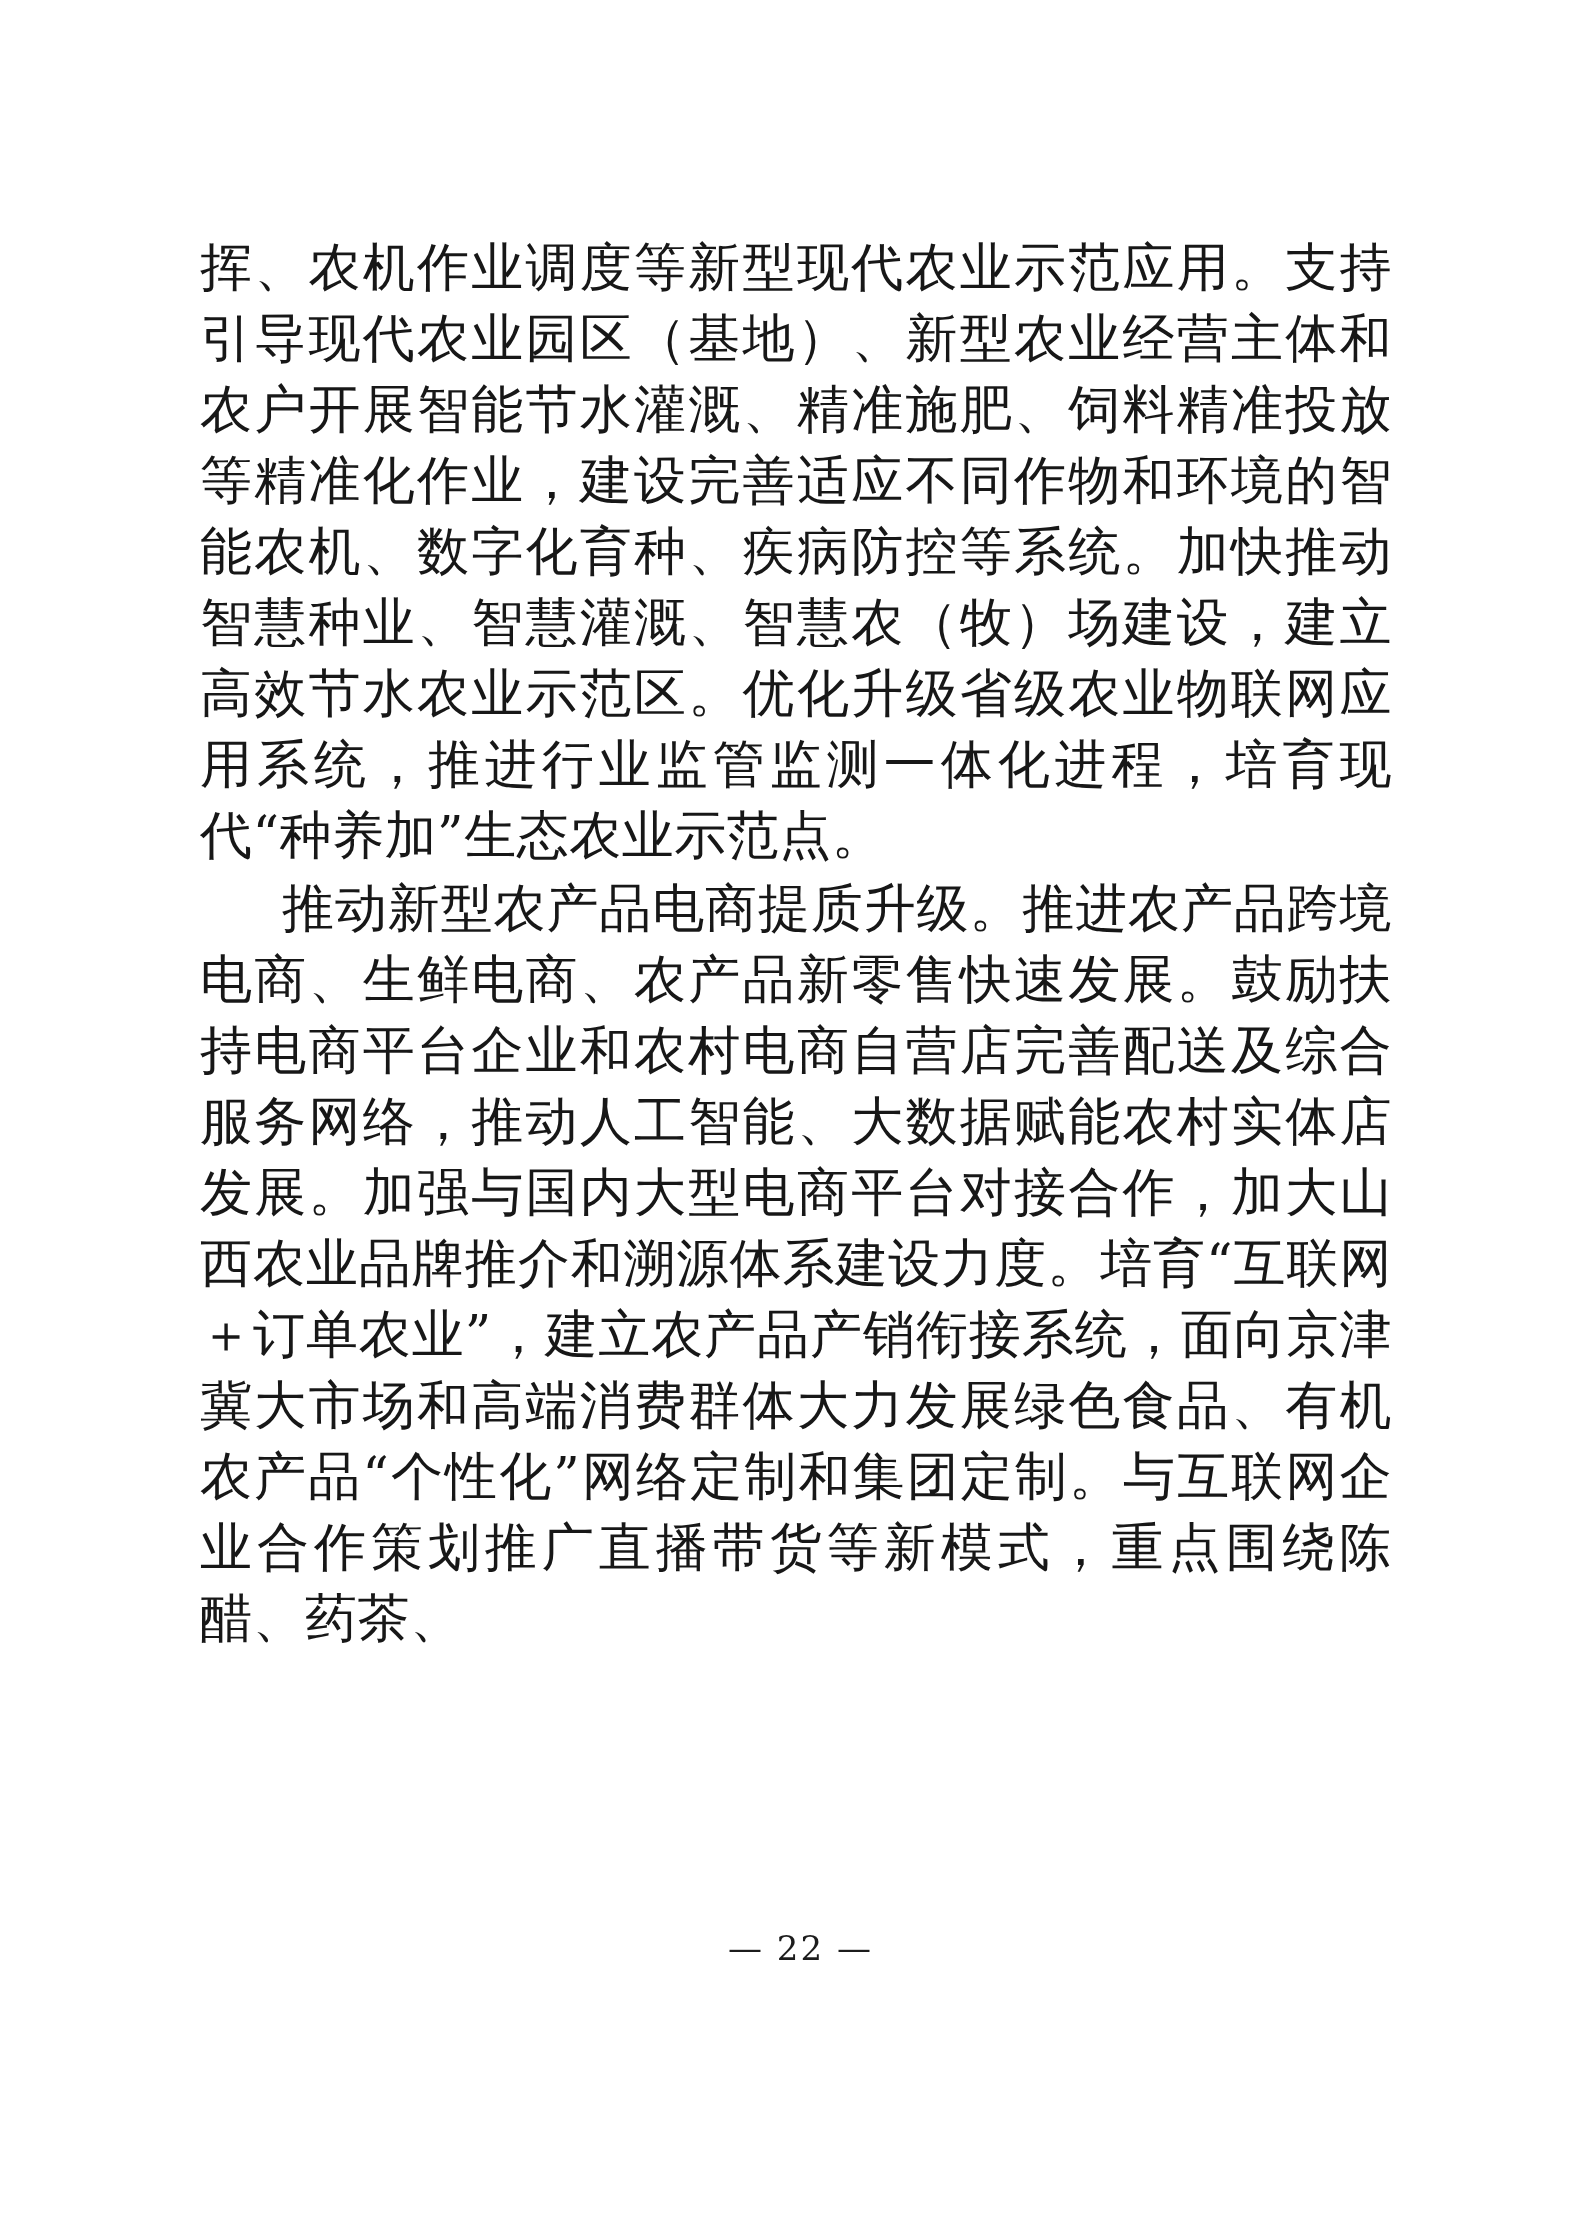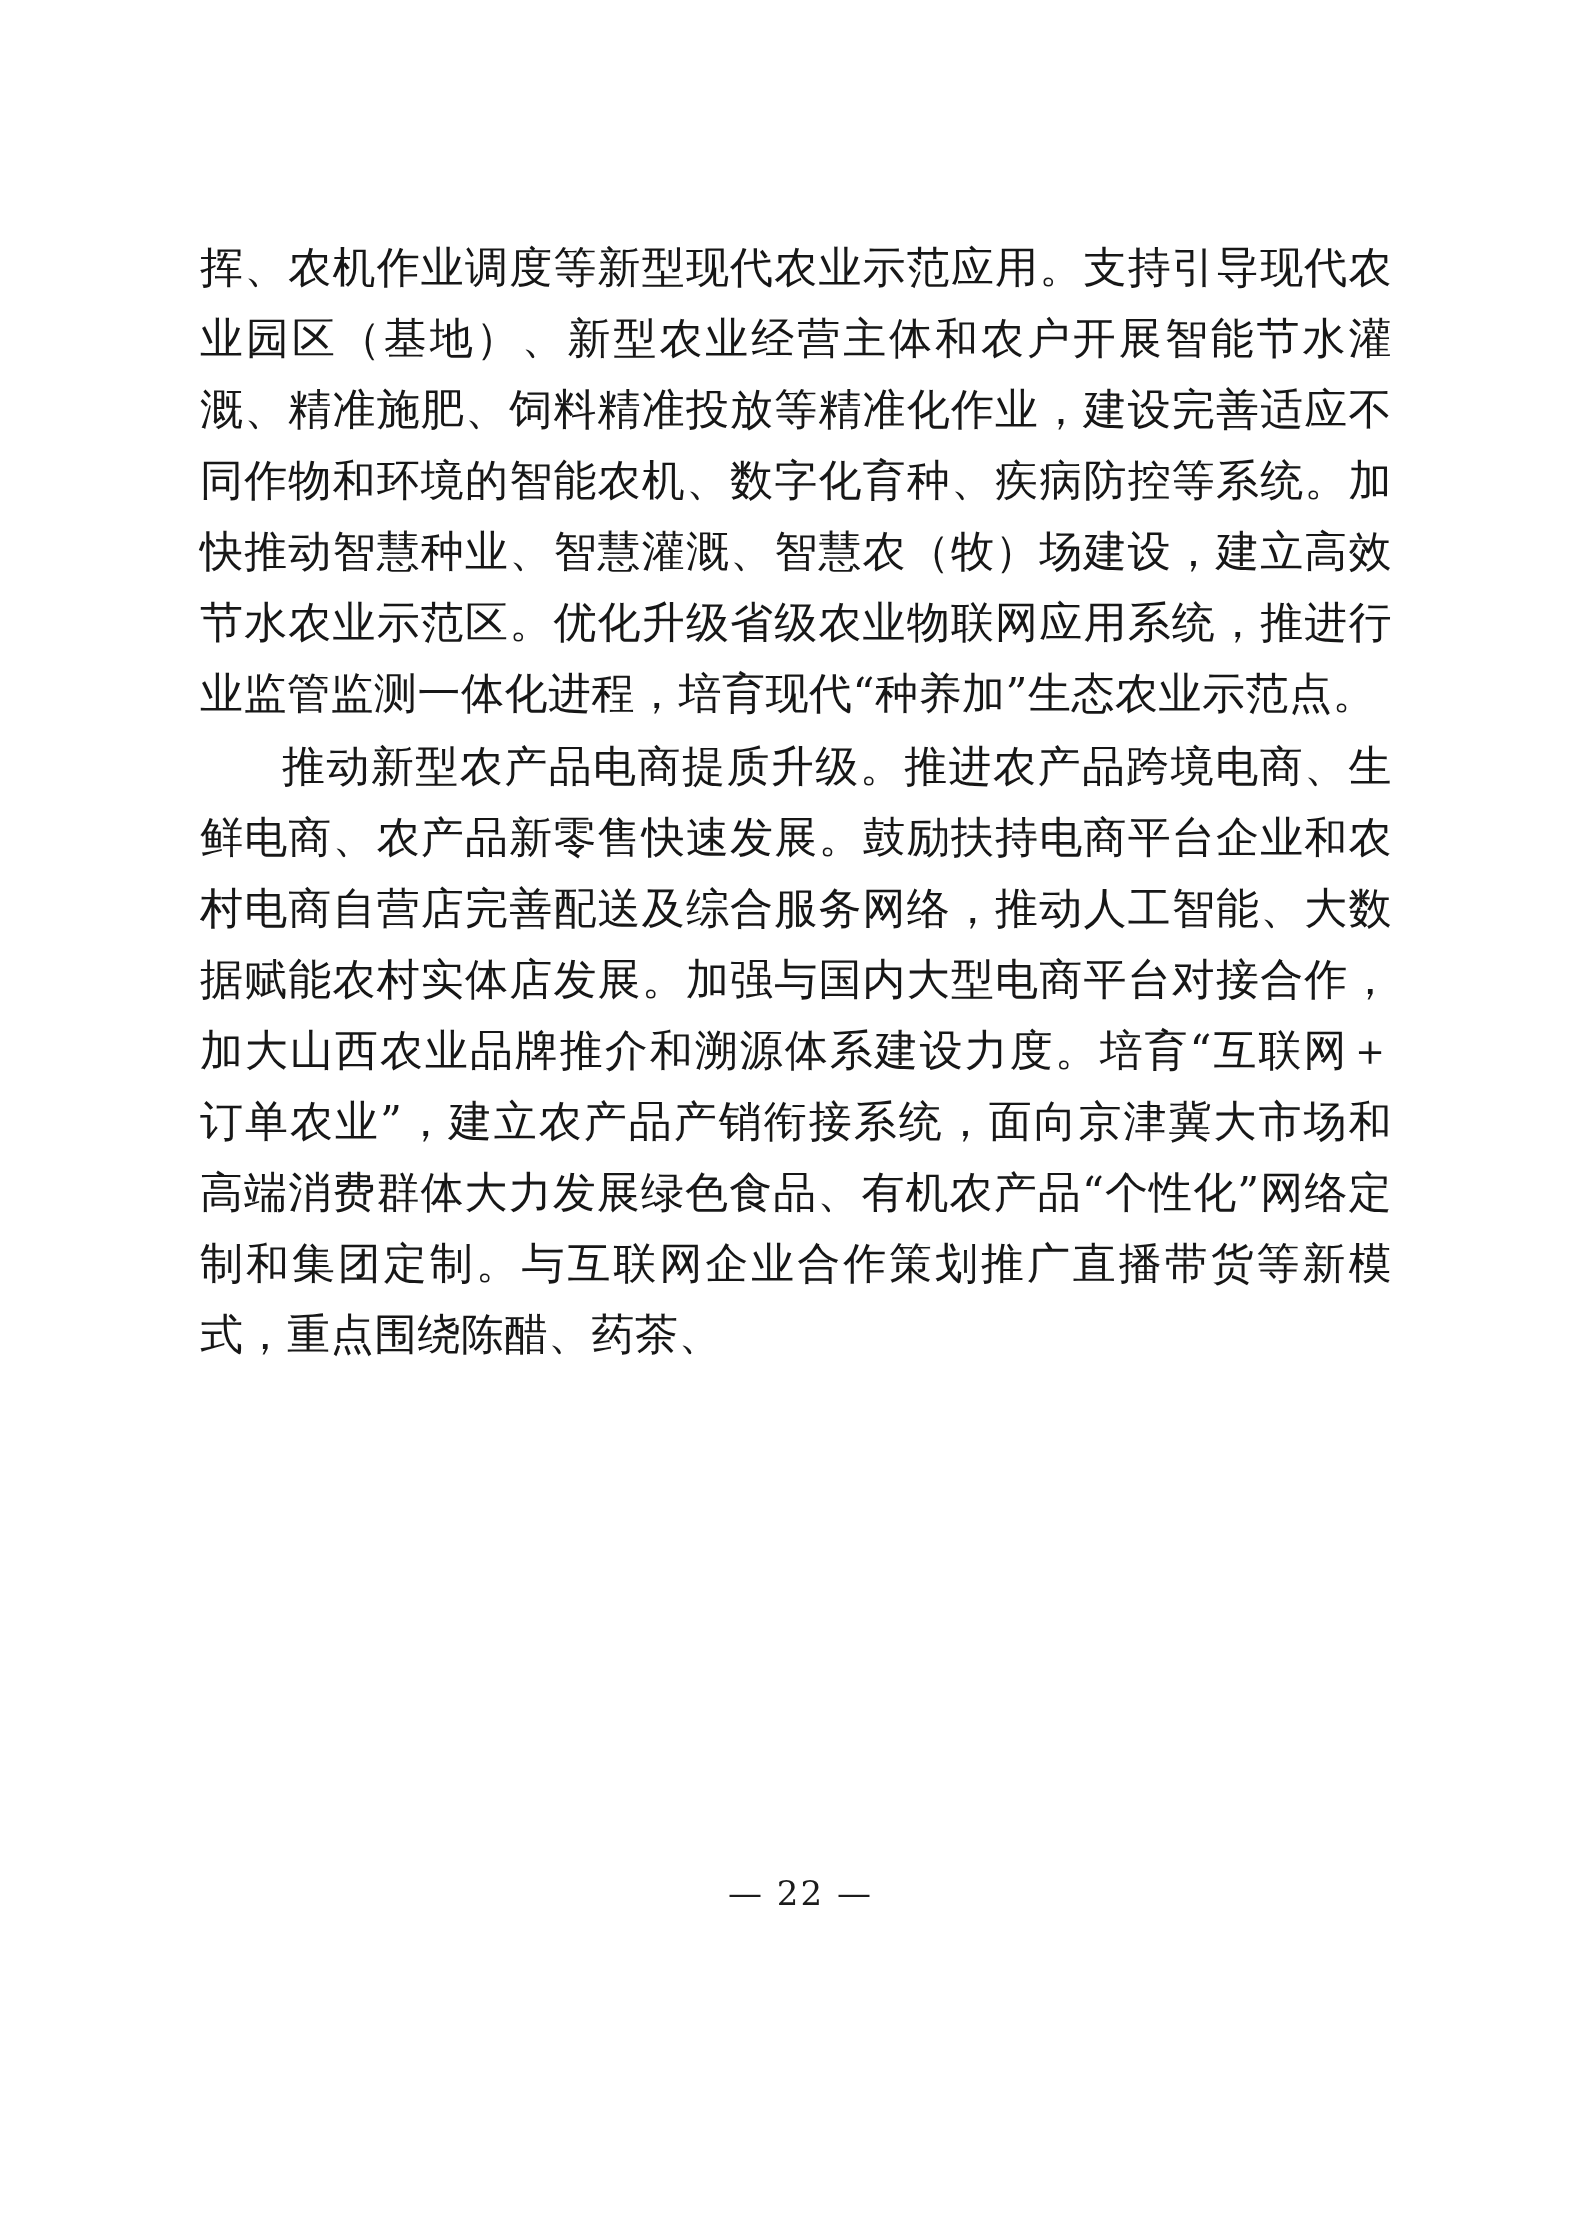--- a/index.html
+++ b/index.html
@@ -17,37 +17,37 @@
     color: #1c1c1c;
     overflow: hidden;
   }
   .content {
     position: absolute;
     left: 200px;
     top: 232px;
     width: 1192px;
   }
   .para {
-    font-size: 43px;
+    font-size: 52px;
     line-height: 71px;
     letter-spacing: 0.5px;
     text-align: justify;
     text-justify: inter-character;
     margin: 0 0 2px 0;
     color: #171717;
     font-weight: 400;
     text-indent: 0;
   }
   .para.indent {
     text-indent: 82px;
   }
   .footer {
     position: absolute;
     left: 0;
-    top: 1873px;
+    top: 1928px;
     width: 1581px;
     text-align: center;
     font-size: 34px;
     letter-spacing: 2px;
     color: #1c1c1c;
     font-family: "DejaVu Serif", "Liberation Serif", serif;
   }
   .page-number-inner {
     display: inline-block;
     padding-left: 20px;

